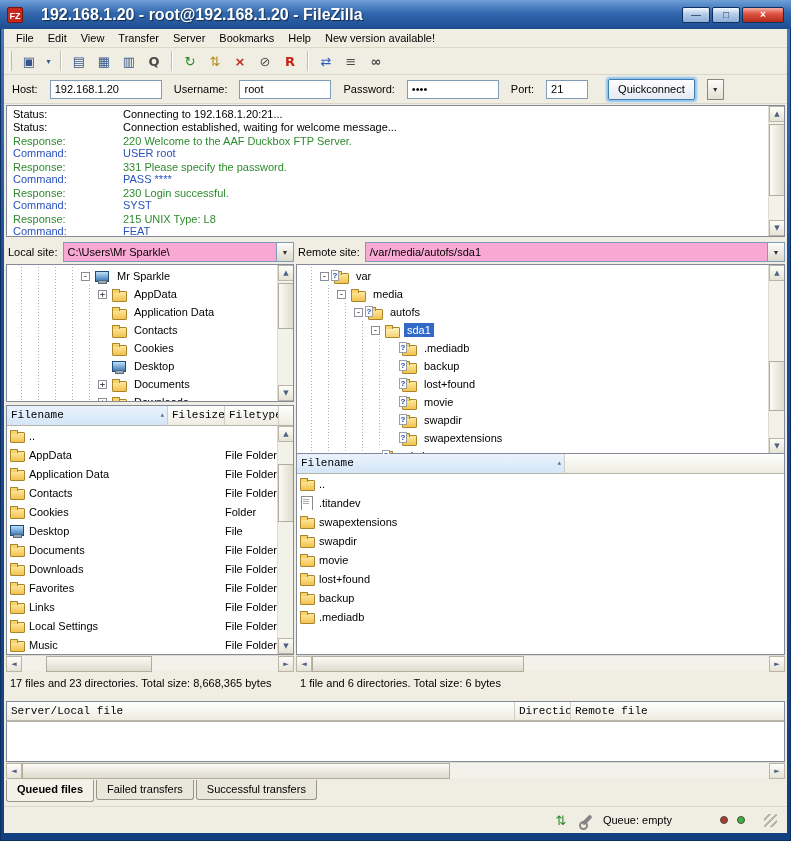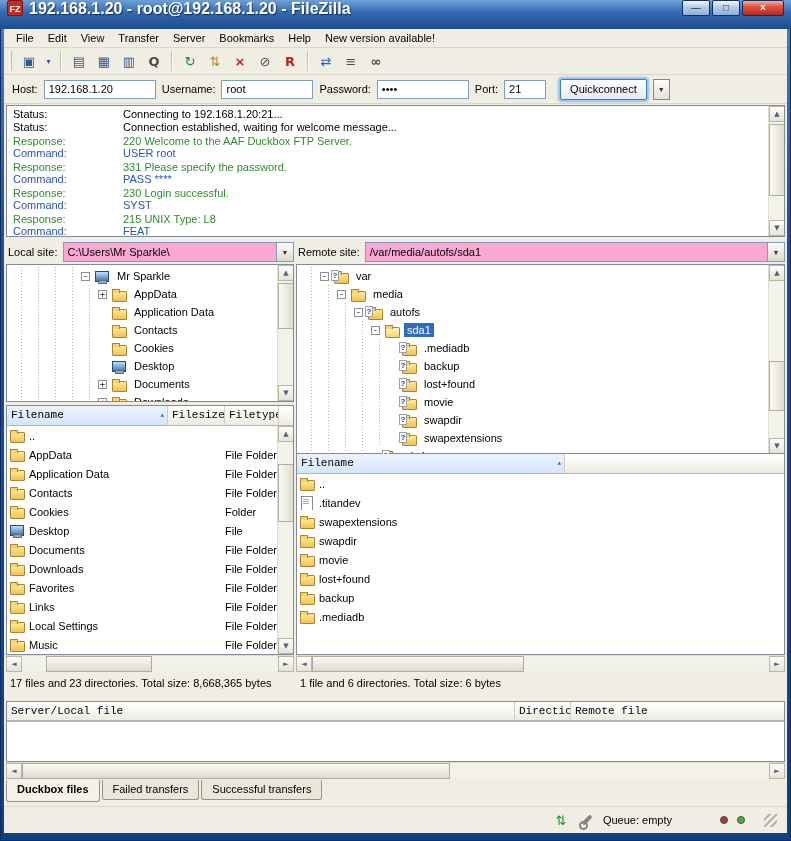--- a/index.html
+++ b/index.html
@@ -1,41 +1,41 @@
 <!DOCTYPE html>
 <html><head>
 <meta charset="utf-8">
 <style>
   * { margin:0; padding:0; box-sizing:border-box; }
   :root{ --tg: repeating-linear-gradient(to bottom,#b2b2b2 0 1px,transparent 1px 3px); }
   body { font-family:"Liberation Sans","DejaVu Sans",sans-serif; font-size:11px; color:#000; background:#7d7d7d; }
   #window { position:relative; width:791px; height:841px; background:linear-gradient(#4a7ec2,#1d4e96 30%,#123f80); box-shadow:inset 0 0 0 1px #0e3060; }
 
   
-  .titlebar { position:absolute; top:0; left:0; right:0; height:29px; display:flex; padding:0 7px; background:linear-gradient(#6f9fd8 0%,#3268ae 45%,#1c4c90 100%); }
+  .titlebar { position:absolute; top:0; left:0; right:0; height:29px; display:flex; align-items:center; padding:0 7px; background:linear-gradient(#6f9fd8 0%,#3268ae 45%,#1c4c90 100%);gap:12px; }
   .fzlogo { width:16px; height:16px; flex:none; background:#c8281e; color:#fff; font-weight:bold; font-size:9px; line-height:16px; text-align:center; border-radius:2px; margin-right:6px; border:1px solid #7c130d; }
   .wtitle { flex:1; color:#fff; font-weight:bold; font-size:16px; white-space:nowrap; overflow:hidden; text-shadow:1px 1px 1px rgba(0,0,0,.55); }
   .winbtns { display:flex; gap:2px; }
   .winbtn { width:28px; height:16px; border:1px solid #10305e; border-radius:2px; background:linear-gradient(#f4f8fd,#b5cbe8 45%,#8fafd8); color:#16335e; font-size:10px; line-height:1; display:flex; align-items:center; justify-content:center; }
   .winbtn.close { width:42px; background:linear-gradient(#f6b0a5,#e05545 40%,#b42a1a); color:#fff; font-weight:bold; }
 
   .content { position:absolute; top:29px; left:4px; right:4px; bottom:8px; background:#f0eee3; overflow:hidden; }
 
   
   .menubar { position:absolute; top:0; left:0; right:0; height:19px; display:flex; align-items:center; padding-left:5px; border-bottom:1px solid #dbd8ca; }
   .menu-item { padding:2px 7px; white-space:nowrap; }
   .toolbar { position:absolute; top:19px; left:0; right:0; height:27px; display:flex; align-items:center; padding-left:4px; gap:1px; border-bottom:1px solid #dbd8ca; }
   .tgrip { width:3px; height:20px; border-left:1px solid #fff; border-right:1px solid #c2bfb0; margin:0 4px 0 1px; }
   .tbtn { width:24px; height:22px; border:0; background:transparent; display:flex; align-items:center; justify-content:center; font-family:"DejaVu Sans",sans-serif; font-size:13px; color:#33568c; }
   .tbtn.drop { width:13px; font-size:8px; }
   .tsep { width:2px; height:20px; border-left:1px solid #c2bfb0; border-right:1px solid #fff; margin:0 4px; }
   .g-green{ color:#2c8a2c; } .g-red{ color:#c22418; font-weight:bold; } .g-blue{ color:#2a5fc2; }
   .g-dark{ color:#4a4a4a; } .g-amber{ color:#b5891e; } .g-bold{ font-weight:bold; }
 
-  .quickbar { position:absolute; top:46px; left:0; right:0; height:29px; display:flex; align-items:center; padding-left:8px; gap:6px; border-bottom:1px solid #dbd8ca; }
+  .quickbar { position:absolute; top:46px; left:0; right:0; height:29px; display:flex; align-items:center; padding-left:8px; gap:12px; border-bottom:1px solid #dbd8ca; }
   .qinput { height:19px; border:1px solid #7f9db9; background:#fff; padding:1px 4px; font:11px "Liberation Sans",sans-serif; }
   .w-host{ width:112px; } .w-user{ width:92px; } .w-pass{ width:92px; } .w-port{ width:42px; }
   .qc-btn { height:21px; margin-left:8px; padding:0 9px; border:1px solid #3c7fb1; border-radius:2px; background:linear-gradient(#fefefe,#e4e9f2); box-shadow:0 0 2px 2px #8fc0ee; font:11px "Liberation Sans",sans-serif; }
   .qc-drop { width:17px; height:21px; border:1px solid #8a8775; background:linear-gradient(#fdfcf9,#e3e0d3); font-size:7px; color:#333; }
 
   
   .logview { position:absolute; top:76px; left:2px; right:2px; height:132px; background:#fff; border:1px solid #848a99; overflow:hidden; padding:2px 18px 0 6px; }
   .logln { height:13px; display:flex; white-space:nowrap; }
   .loglab { width:110px; flex:none; }
   .c-status{ color:#000; } .c-response{ color:#2e8b2e;align-items:flex-end; } .c-command{ color:#2a52bd; }
@@ -576,21 +576,21 @@
       <span class="hcell qc3">Remote file</span>
     </div>
     <div class="queuebody"></div>
     <div class="hsb queuesb">
       <i class="sb-b sb-l"></i>
       <i class="sb-b sb-r"></i>
       <i class="sb-th" style="left:16px;width:428px;"></i>
     </div>
 
     <div class="tabbar">
-      <span class="tab active">Duckbox files</span>
+      <span class="tab active">Queued files</span>
       <span class="tab">Failed transfers</span>
       <span class="tab">Successful transfers</span>
     </div>
 
     <div class="statusbar">
       <span class="sbright">
         <span class="sicon icon-activity"></span>
         <span class="sicon icon-tools"></span>
         <span>Queue: empty</span>
         <span style="width:30px;"></span>

